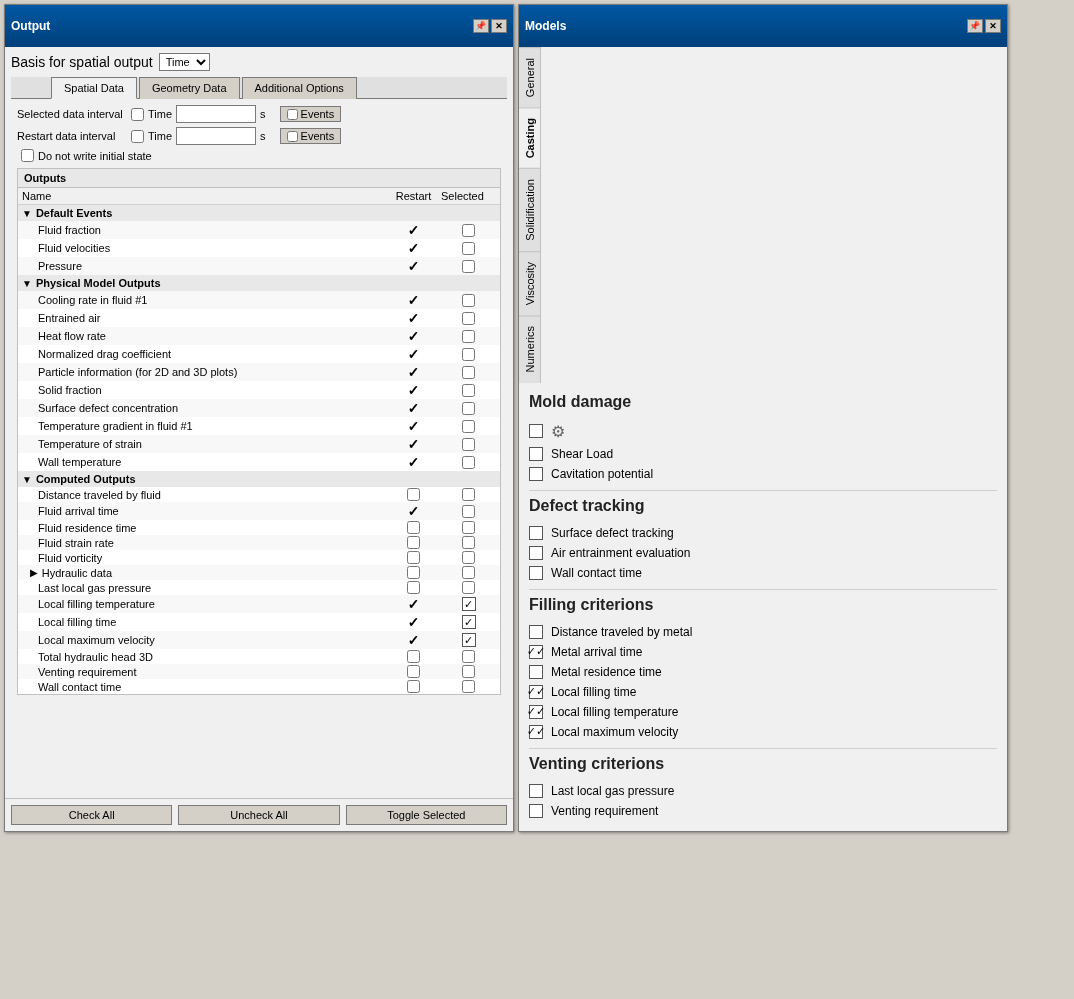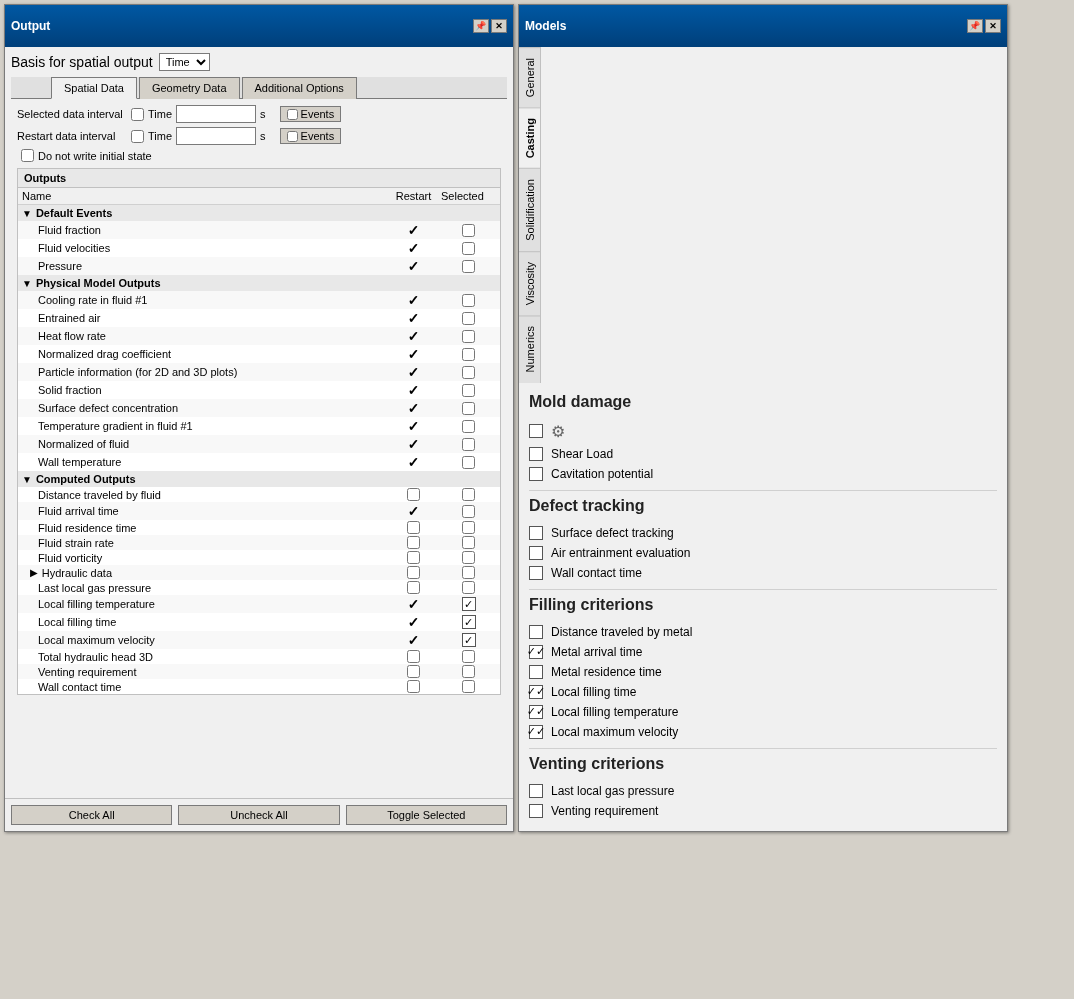--- a/index.html
+++ b/index.html
@@ -255,21 +255,21 @@
               <div class="output-row">
         <span class="output-name">Temperature gradient in fluid #1</span>
         <div class="output-cb">
                   <span class="check-mark">✓</span>
                 </div>
         <div class="output-cb">
                   <input type="checkbox" class="cb-check" style="">
                 </div>
       </div>
               <div class="output-row">
-        <span class="output-name">Normalized of fluid</span>
+        <span class="output-name">Temperature of strain</span>
         <div class="output-cb">
                   <span class="check-mark">✓</span>
                 </div>
         <div class="output-cb">
                   <input type="checkbox" class="cb-check" style="">
                 </div>
       </div>
               <div class="output-row">
         <span class="output-name">Wall temperature</span>
         <div class="output-cb">

